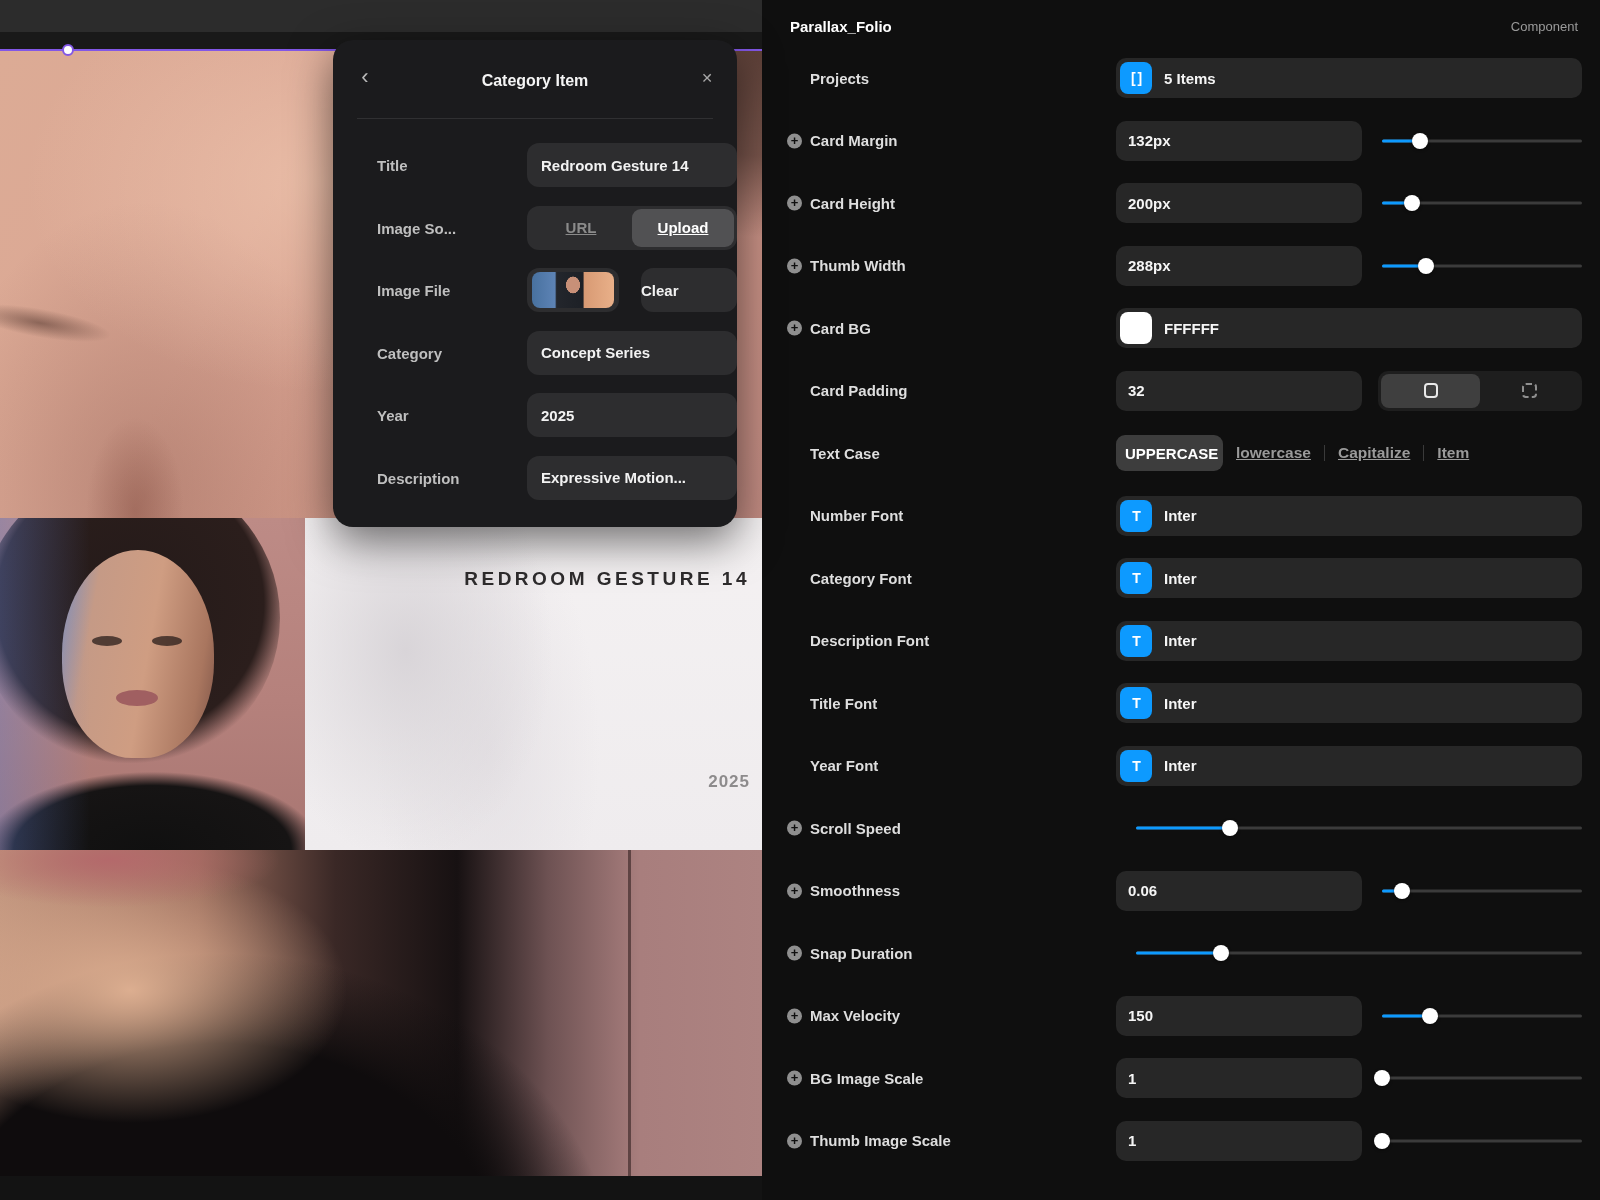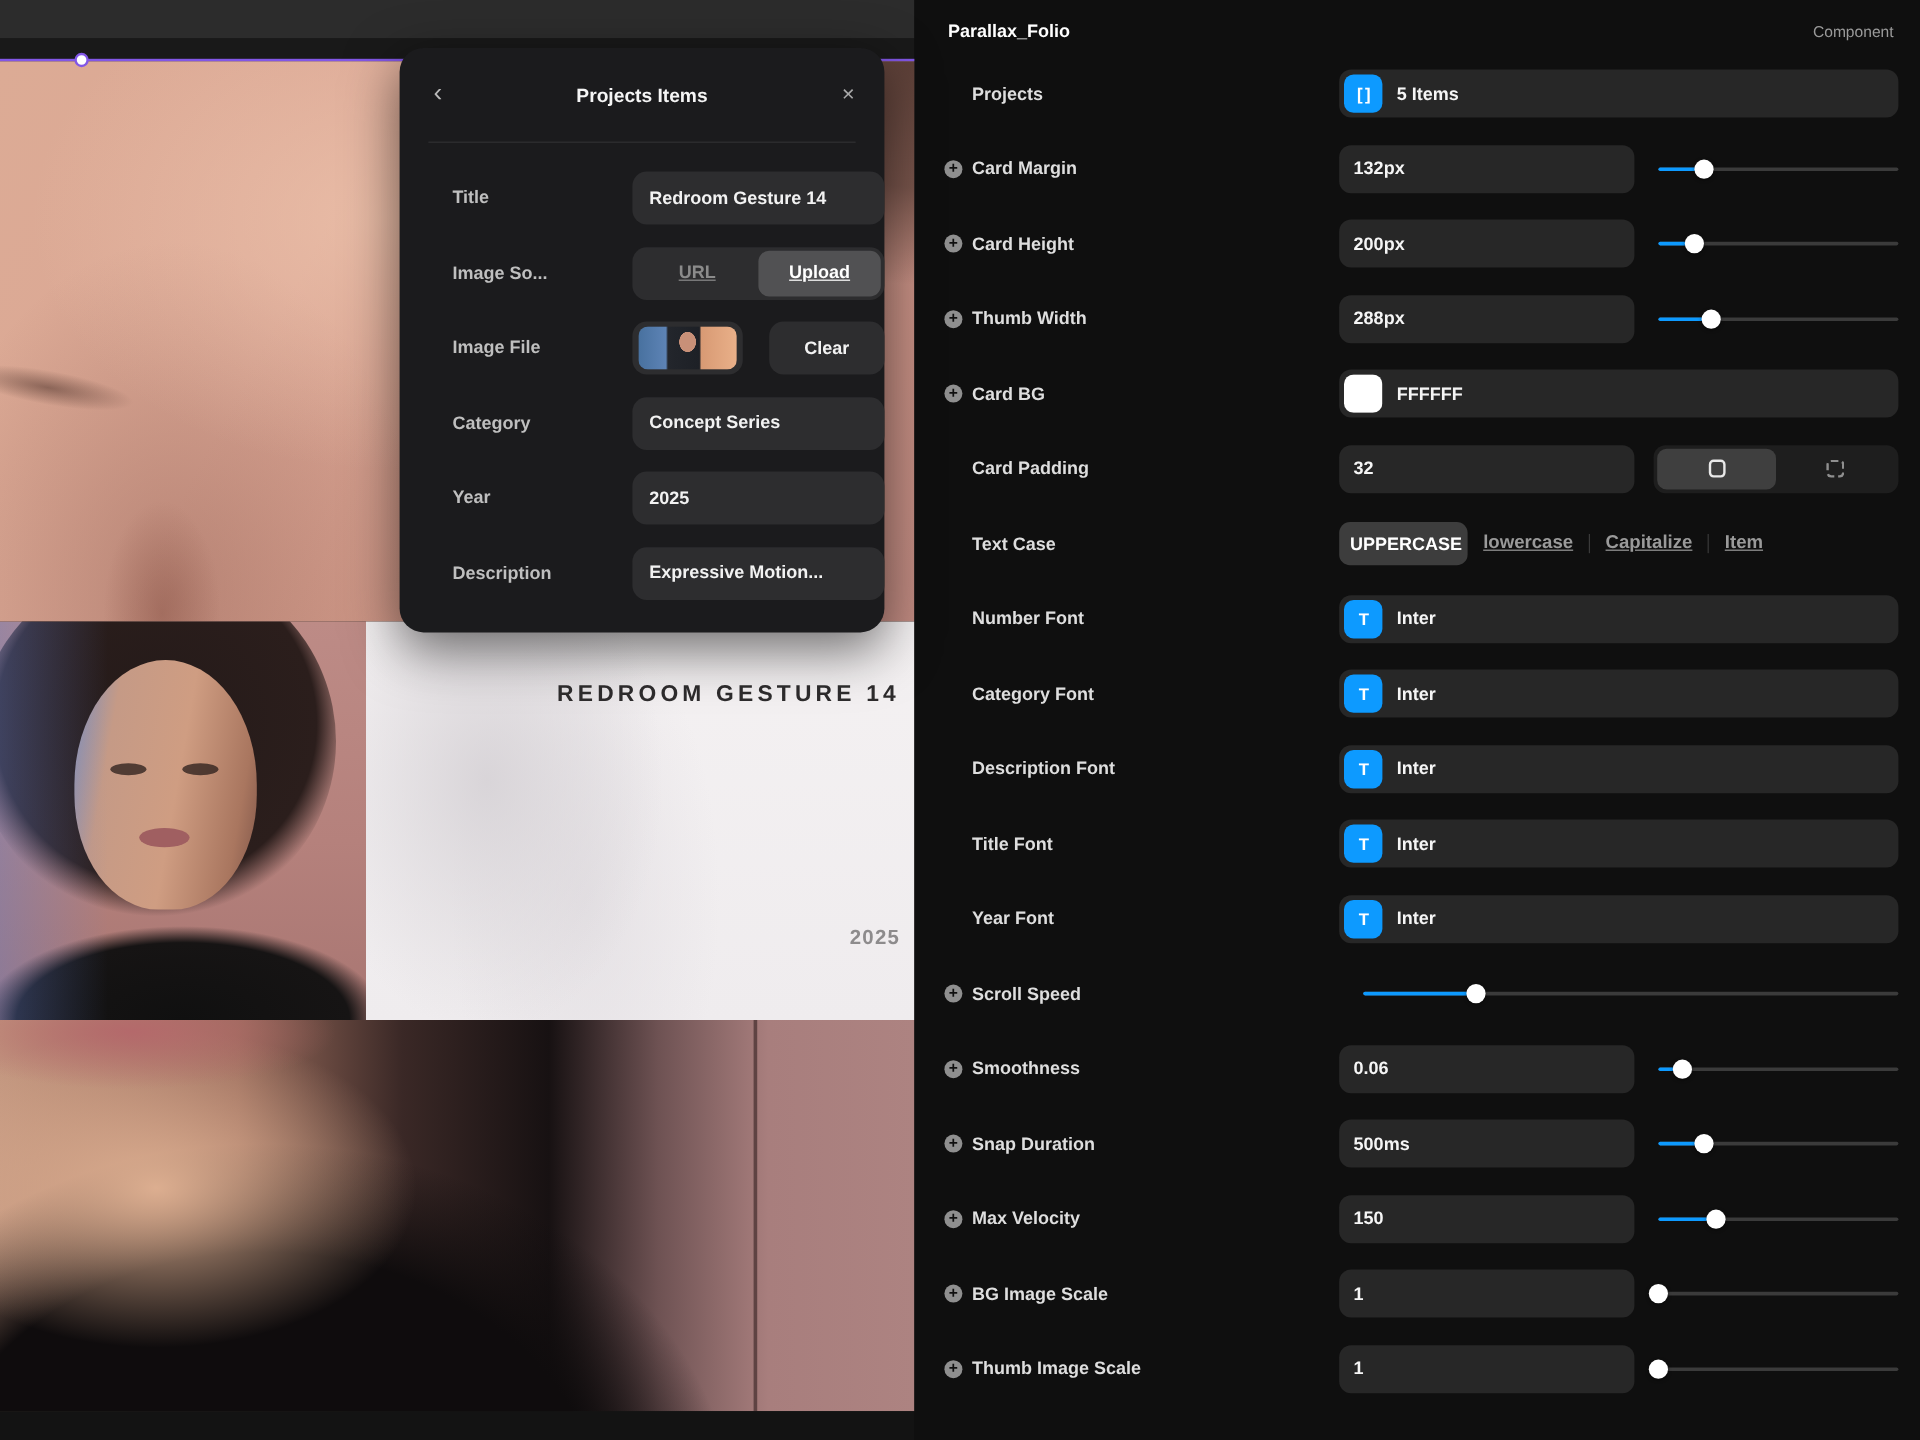--- a/index.html
+++ b/index.html
@@ -101,21 +101,21 @@
     display:flex; align-items:center; justify-content:center; border-radius:9px; cursor:pointer;text-decoration:underline; }
   .dseg-opt.sel { background:#515153; color:#ffffff; }
   .dfile { width:100%; height:100%; display:flex; align-items:center; justify-content:space-between; }
   .dthumb-wrap { width:92px; height:44px; background:#2d2d2f; border-radius:12px; display:flex;
     align-items:center; justify-content:center; cursor:pointer; }
   .dthumb { width:82px; height:36px; border-radius:8px;
     background:
       radial-gradient(ellipse 10px 12px at 50% 36%, #c89078 68%, rgba(200,144,120,0) 72%),
       linear-gradient(90deg, #48719f 0%, #5d83b5 28%, #23262c 30%, #1d2026 62%, #d89a74 64%, #e9b089 100%); }
   .dclear { width:96px; height:44px; background:#2d2d2f; border-radius:12px; color:#f2f2f2;
-    font-size:15px; font-weight:bold; display:flex; align-items:center; justify-content:center; cursor:pointer; }
+    font-size:15px; font-weight:bold; display:flex; align-items:center; cursor:pointer; }
 
   
   .panel { position:absolute; left:762px; top:0; width:838px; height:1200px; background:#0f0f0f; overflow:hidden; }
   .p-head { position:relative; height:40px; padding:12px 22px 0 28px; display:flex; align-items:center;gap:45px; }
   .p-title { color:#ffffff; font-size:15px; font-weight:bold; }
   .p-badge { margin-left:auto; color:#9a9a9a; font-size:13px; }
   .p-rows { padding:18px 18px 0 28px; position:relative; }
   .prow { position:relative; height:40px; margin-bottom:22.5px; }
   .plabel-wrap { position:relative; padding-left:20px; height:40px; display:flex; align-items:center; }
   .plus-icon { position:absolute; left:-3px; top:50%; transform:translateY(-50%); width:15px; height:15px;
@@ -193,21 +193,21 @@
   <div class="bottom-strip"></div>
 
   <div class="sel-line">
     <div class="sel-handle"></div>
   </div>
 </div>
 
 <div class="dialog">
   <div class="d-head">
     <div class="d-back">‹</div>
-    <div class="d-title">Projects Items</div>
+    <div class="d-title">Category Item</div>
     <div class="d-close">✕</div>
   </div>
   <div class="d-divider"></div>
   <div class="d-rows" id="dialog-rows">
       <div class="drow">
         <div class="dlabel">Title</div>
         <div class="dctrl">
           <div class="dfield">
             <span>Redroom Gesture 14</span>
           </div>
@@ -455,23 +455,20 @@
             <div class="pknob" style="left: 10%;"></div>
           </div>
         </div>
       </div>
       <div class="prow">
         <div class="plabel-wrap">
           <span class="plus-icon">+</span>
           <span class="plabel">Snap Duration</span>
         </div>
         <div class="pctrl">
-          <div class="pfield num">
-            <span>500ms</span>
-          </div>
           <div class="pslider">
             <div class="ptrack"></div>
             <div class="pfill" style="width: 19%;"></div>
             <div class="pknob" style="left: 19%;"></div>
           </div>
         </div>
       </div>
       <div class="prow">
         <div class="plabel-wrap">
           <span class="plus-icon">+</span>

